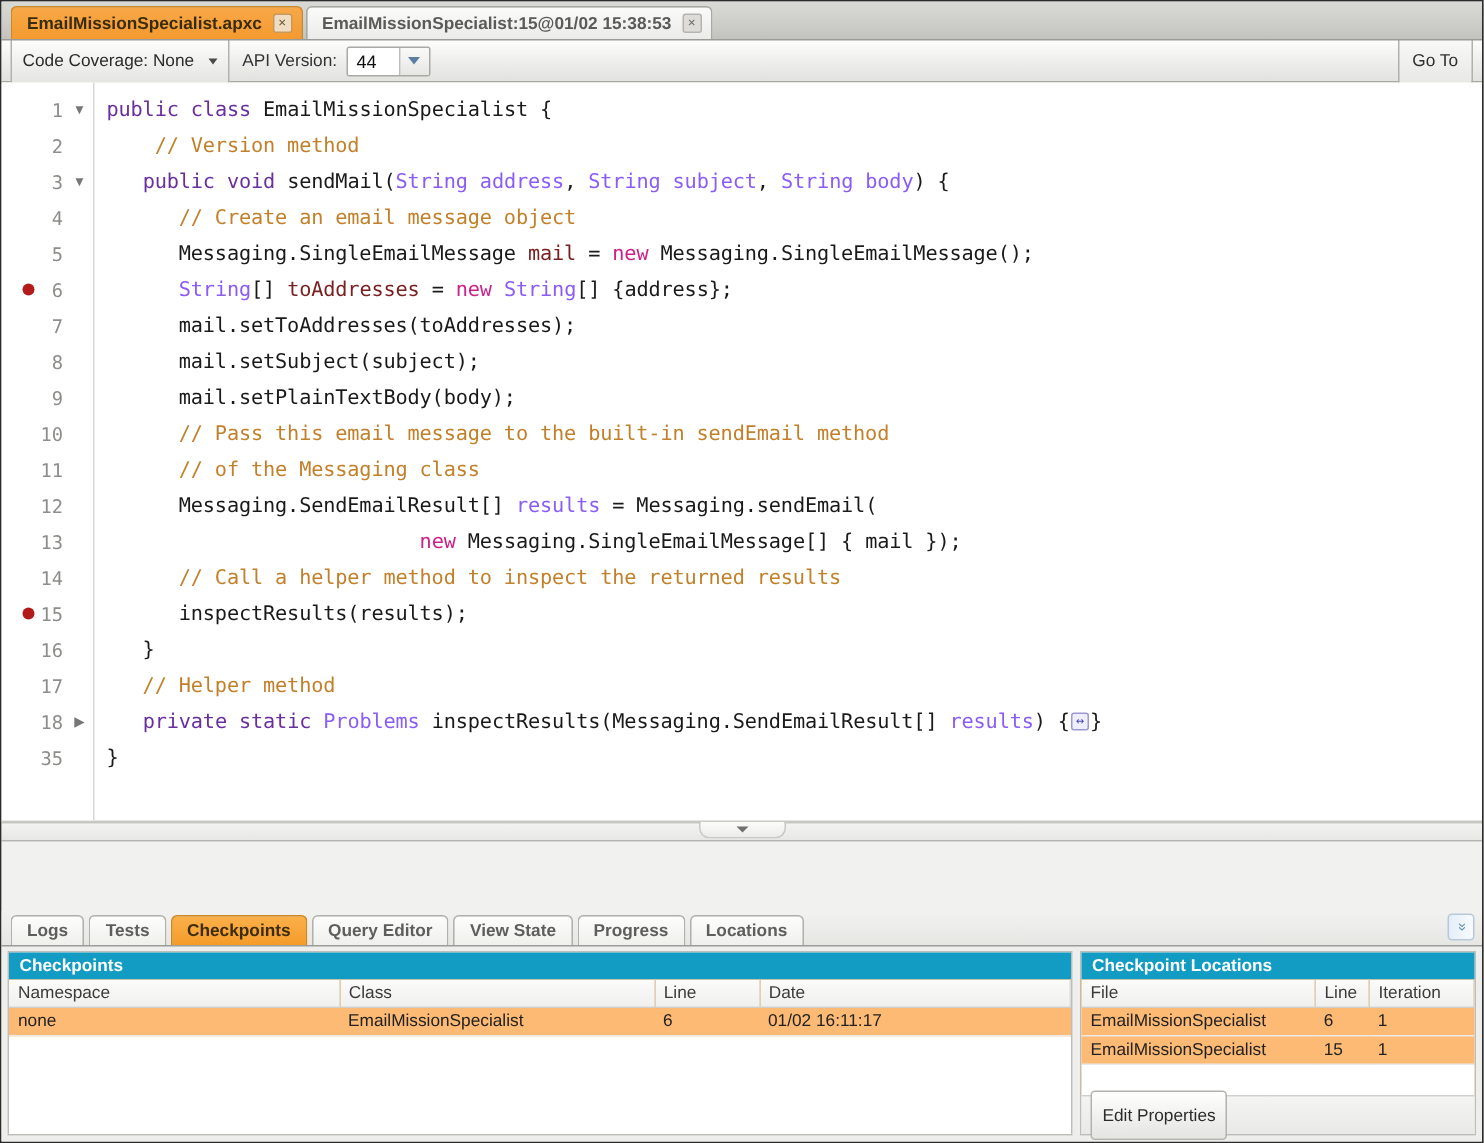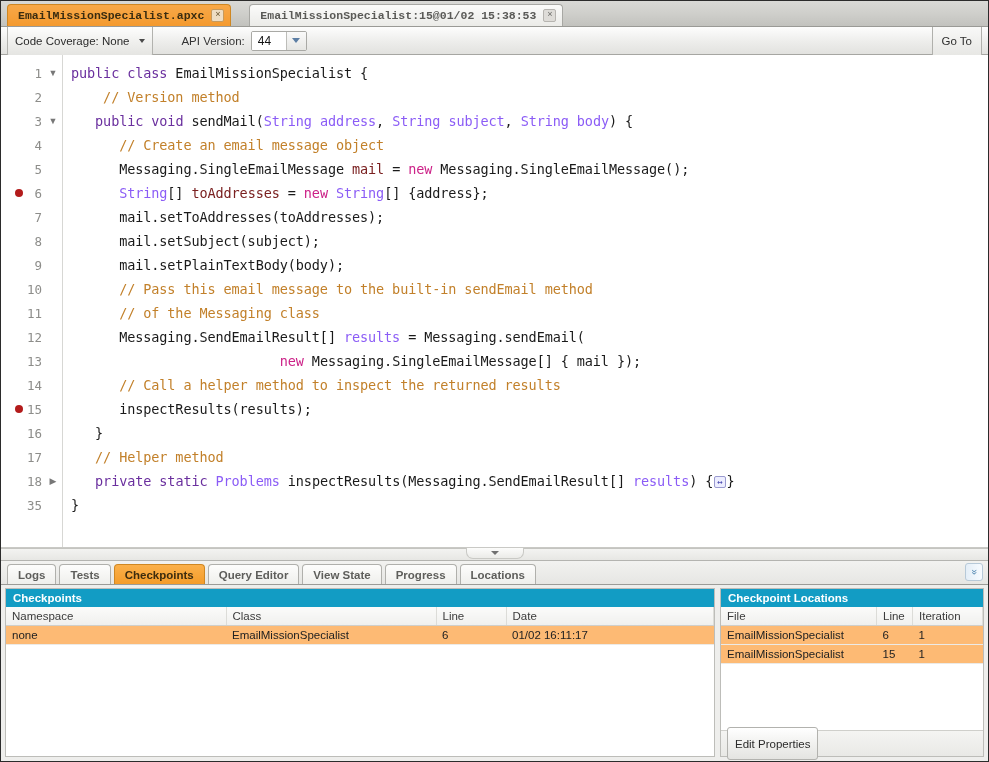--- a/index.html
+++ b/index.html
@@ -35,32 +35,31 @@
     padding-left: 6px;
     box-sizing: border-box;
     flex: none;
     position: relative;
   }
   .tab {
     height: 22px;
     display: flex;
     align-items: center;
     padding: 0 6px 0 10px;
-    margin-right: 18px;
+    margin-right: 2px;
     border: 1px solid #a8a8a4;
     border-bottom: none;
     border-radius: 4px 4px 0 0;
     background: linear-gradient(to bottom, #fbfbfa 0%, #ebebe8 100%);
     font-size: 11.5px;
     font-weight: bold;
     color: #5a5a57;
     box-sizing: border-box;
     white-space: nowrap;
     cursor: default;
-    font-family: Liberation Mono, monospace;
   }
   .tab.active {
     background: linear-gradient(to bottom, #f8a848 0%, #f49a2f 100%);
     color: #3a2c10;
     border-color: #cf8722;
   }
   .tab .tab-close {
     display: inline-block;
     margin-left: 7px;
     width: 11px;
@@ -109,21 +108,21 @@
   .btn .caret {
     margin-left: 10px;
     width: 0; height: 0;
     border-left: 3.5px solid transparent;
     border-right: 3.5px solid transparent;
     border-top: 4px solid #4a4a4a;
   }
   .tb-label {
     font-size: 11.5px;
     color: #333;
-    margin: 0 6px 0 28px;
+    margin: 0 6px 0 8px;
     white-space: nowrap;
   }
   .select-box {
     height: 20px;
     display: inline-flex;
     align-items: stretch;
     border: 1px solid #a9a9a5;
     border-radius: 2px;
     background: #ffffff;
     box-sizing: border-box;
@@ -290,20 +289,21 @@
   .btabs {
     height: 24px;
     flex: none;
     background: linear-gradient(to bottom, #f2f2f0 0%, #e6e6e3 100%);
     border-bottom: 1px solid #9b9b97;
     display: flex;
     align-items: flex-end;
     padding-left: 6px;
     box-sizing: border-box;
     position: relative;
+    margin-top: 46px;
   }
   .btab {
     height: 20px;
     display: flex; align-items: center;
     padding: 0 10px;
     margin-right: 3px;
     border: 1px solid #b0b0ac;
     border-bottom: none;
     border-radius: 4px 4px 0 0;
     background: linear-gradient(to bottom, #fdfdfc 0%, #efefec 100%);

